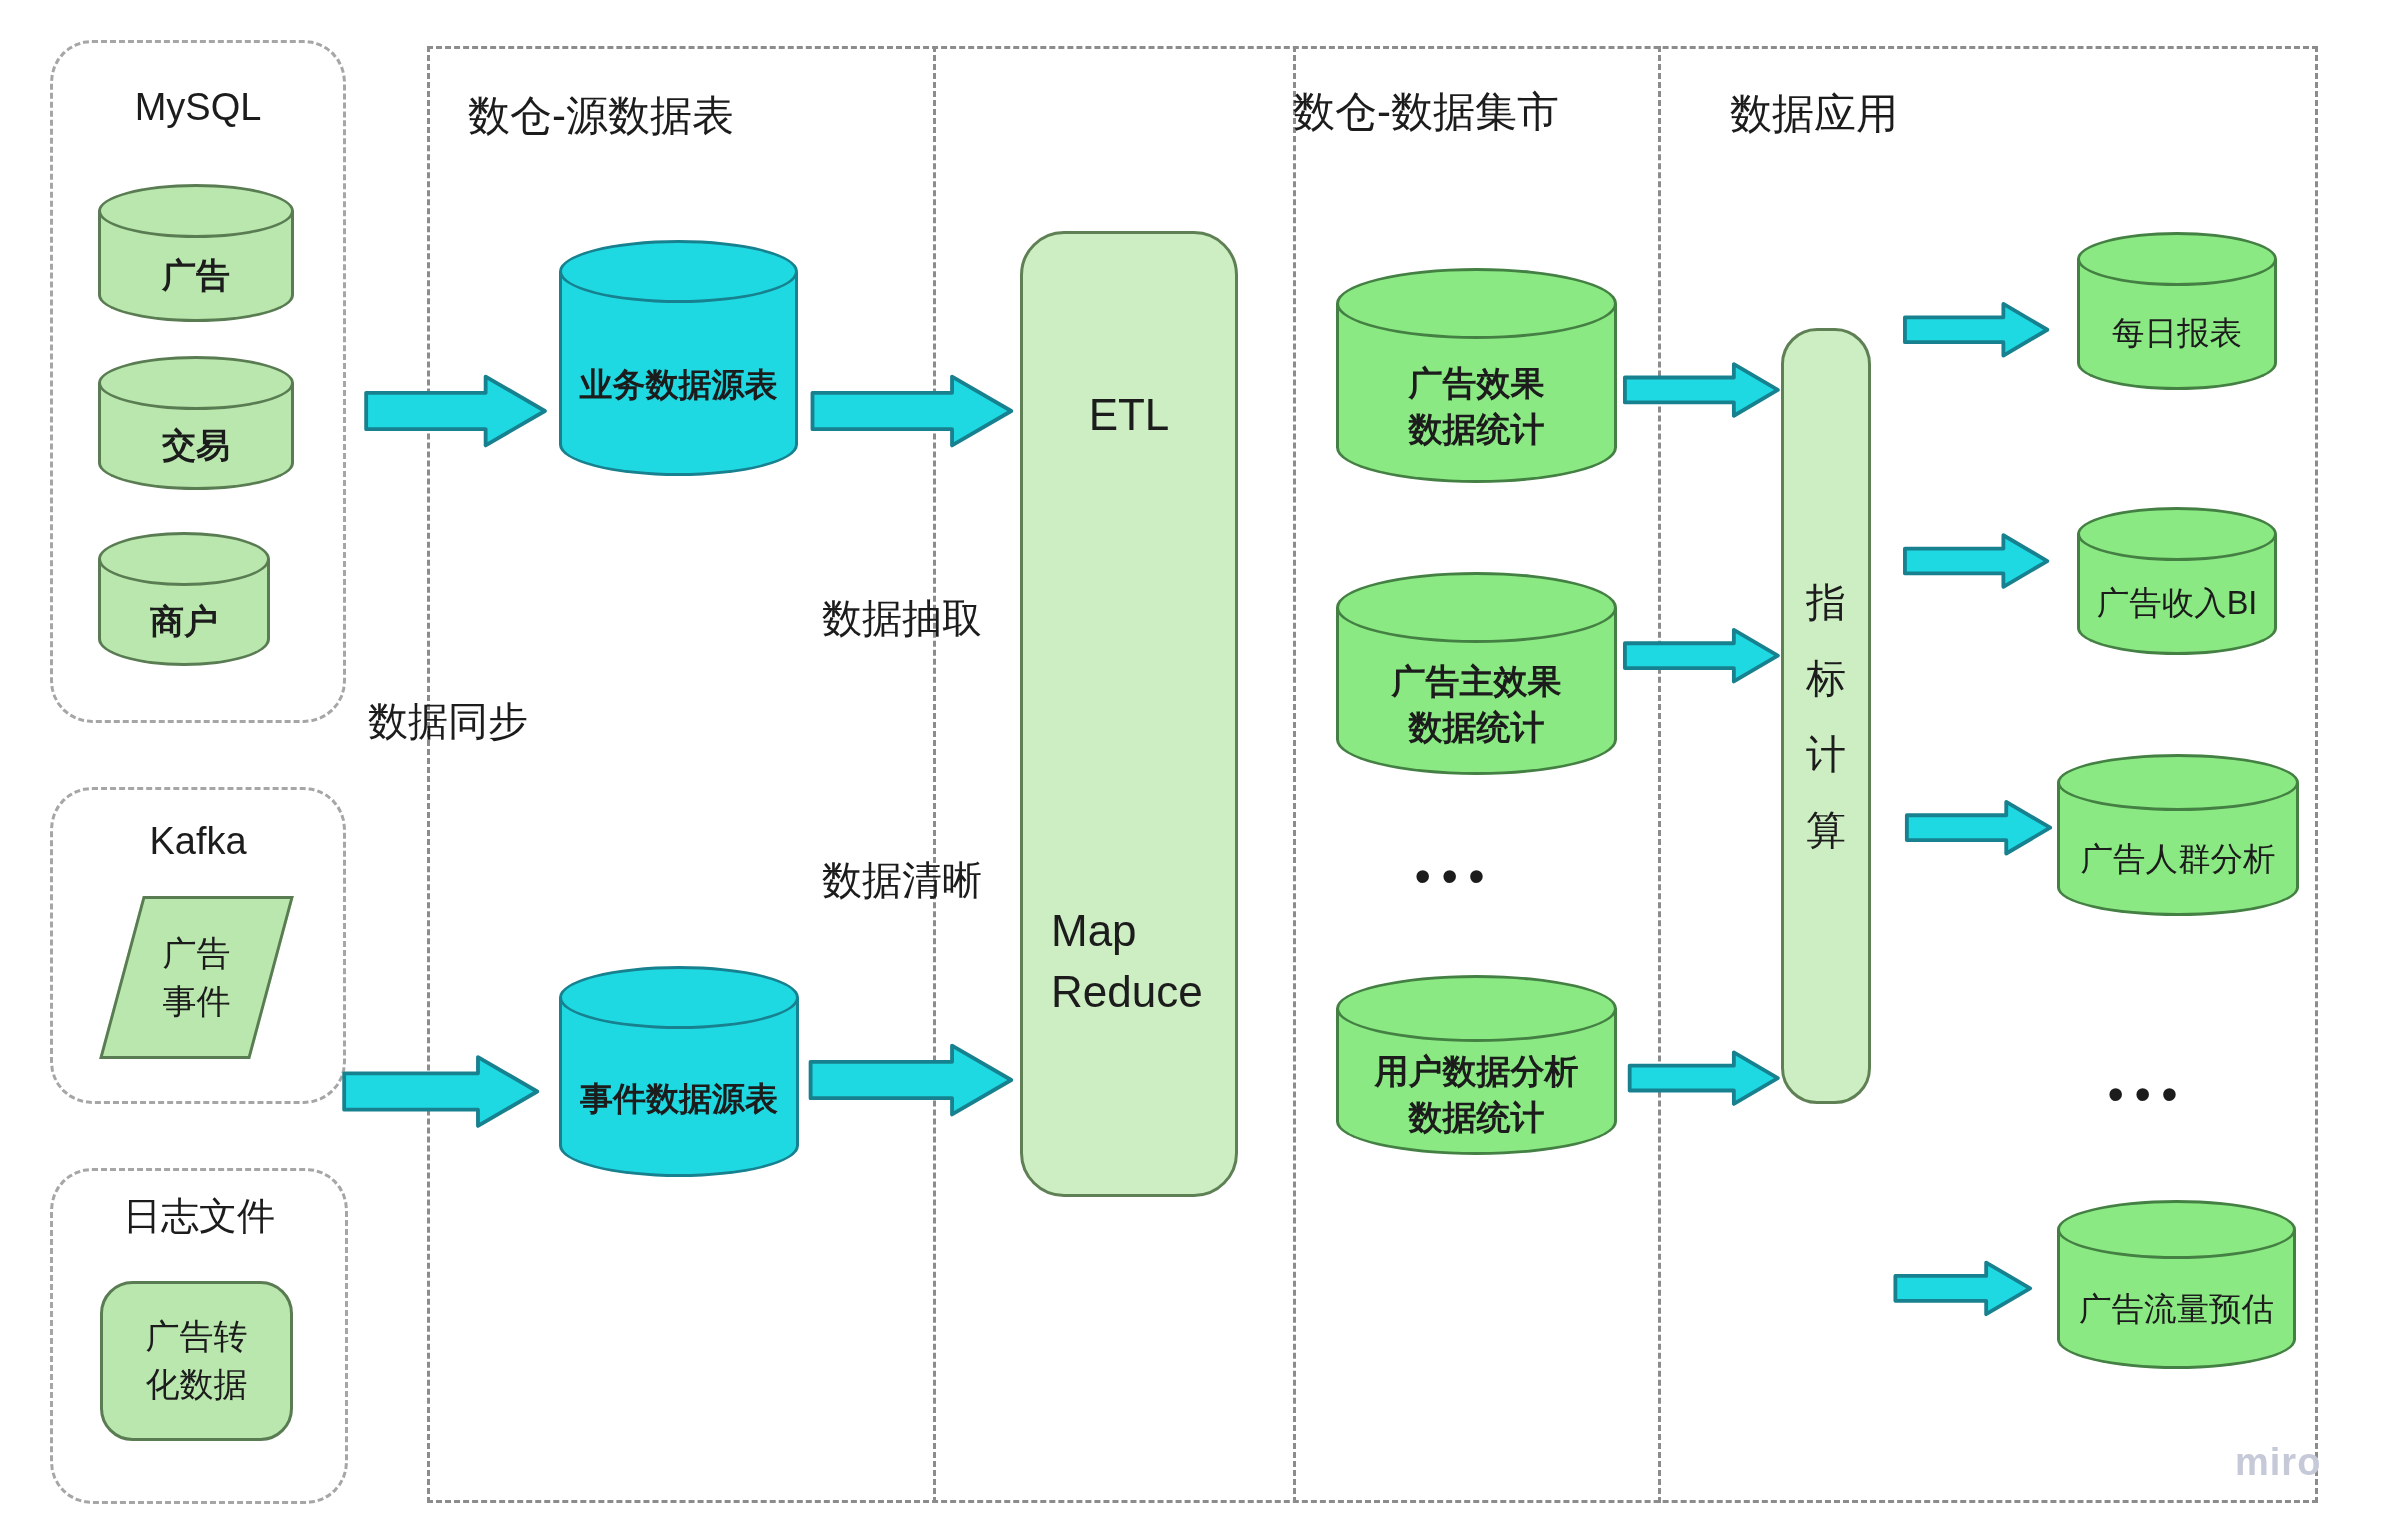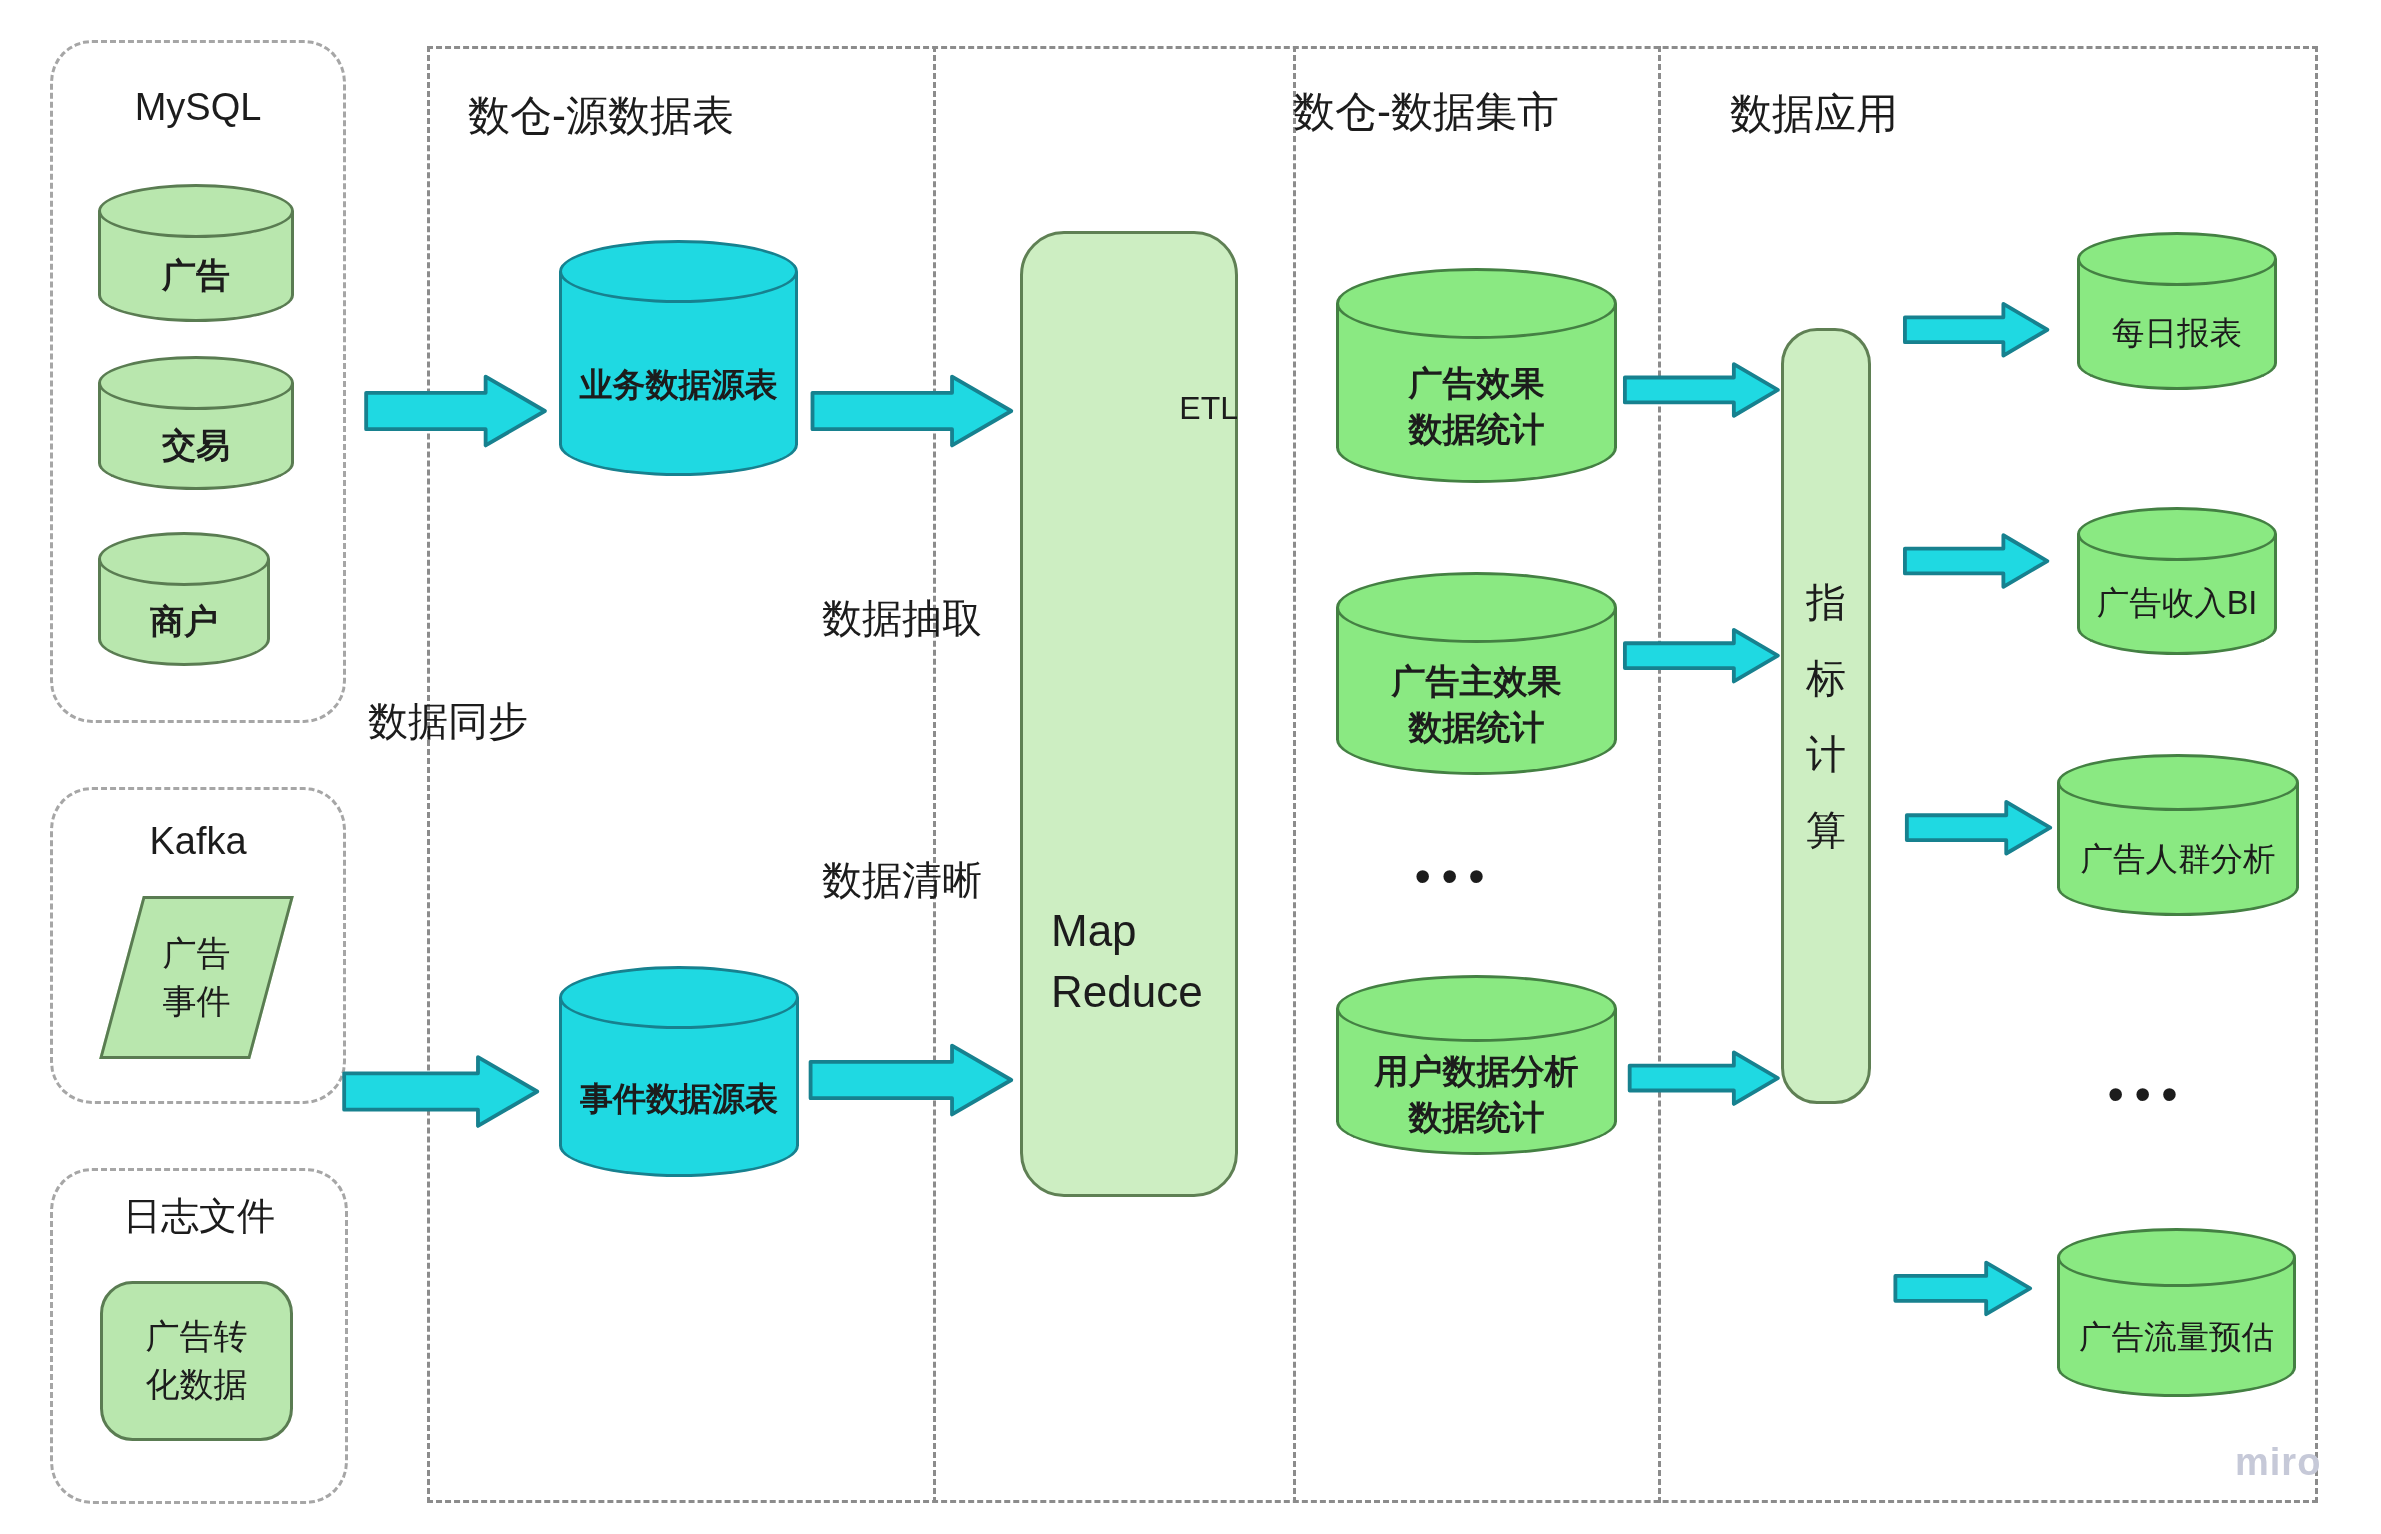--- a/index.html
+++ b/index.html
@@ -43,21 +43,21 @@
 
   
   .logrect{position:absolute;left:100px;top:1281px;width:193px;height:160px;
         background:#b9e7ae;border:3.8px solid #5a7c52;border-radius:32.5px;box-sizing:border-box;
         display:flex;flex-direction:column;align-items:center;justify-content:center;
         font-size:34px;line-height:1.4;text-align:center;}
 
   
   .panel{position:absolute;background:#cdeec2;border:3.8px solid #5f8054;box-sizing:border-box;}
   .etl-box{left:1020px;top:231px;width:218px;height:966px;border-radius:44px;}
-  .etl-title{position:absolute;left:1020px;top:390px;width:218px;text-align:right;font-size:32px;}
+  .etl-title{position:absolute;left:1020px;top:390px;width:218px;text-align:center;font-size:44px;}
   .etl-engine{position:absolute;left:1051px;top:865px;font-size:44px;line-height:61px;margin-top:35px;}
   .ind-bar{left:1781px;top:328px;width:90px;height:776px;border-radius:36px;
         display:flex;flex-direction:column;align-items:center;justify-content:center;}
   .ind-bar span{display:block;font-size:40px;line-height:76px;}
 
   .flow-label{position:absolute;font-size:40px;font-weight:400;}
 
   .more{position:absolute;font-size:44px;font-weight:bold;letter-spacing:11.5px;}
 
   .watermark{position:absolute;left:2235px;top:1441px;font-size:38px;font-weight:600;
@@ -195,21 +195,21 @@
       </div>
   </div>
   <div class="cyl fill-bright" style="--e:57px;left:2057px;top:754px;width:242px;height:162px">
     <div class="cyl-body"></div>
     <div class="cyl-top"></div>
     <div class="cyl-label reg34">
         <span>广告人群分析</span>
       </div>
   </div>
   <div class="more" style="left:2108px;top:1069px">•••</div>
-  <div class="cyl fill-bright" style="--e:59px;left:2057px;top:1228px;width:239px;height:169px">
+  <div class="cyl fill-bright" style="--e:59px;left:2057px;top:1200px;width:239px;height:169px">
     <div class="cyl-body"></div>
     <div class="cyl-top"></div>
     <div class="cyl-label reg34">
         <span>广告流量预估</span>
       </div>
   </div>
 
   <svg class="overlay" width="2381" height="1534" viewBox="0 0 2491 1605">
     <polygon class="arrow-shape" points="383,411 508,411 508,394 570,430 508,466 508,449 383,449"></polygon>
     <polygon class="arrow-shape" points="850,411 996,411 996,394 1058,430 996,466 996,449 850,449"></polygon>

